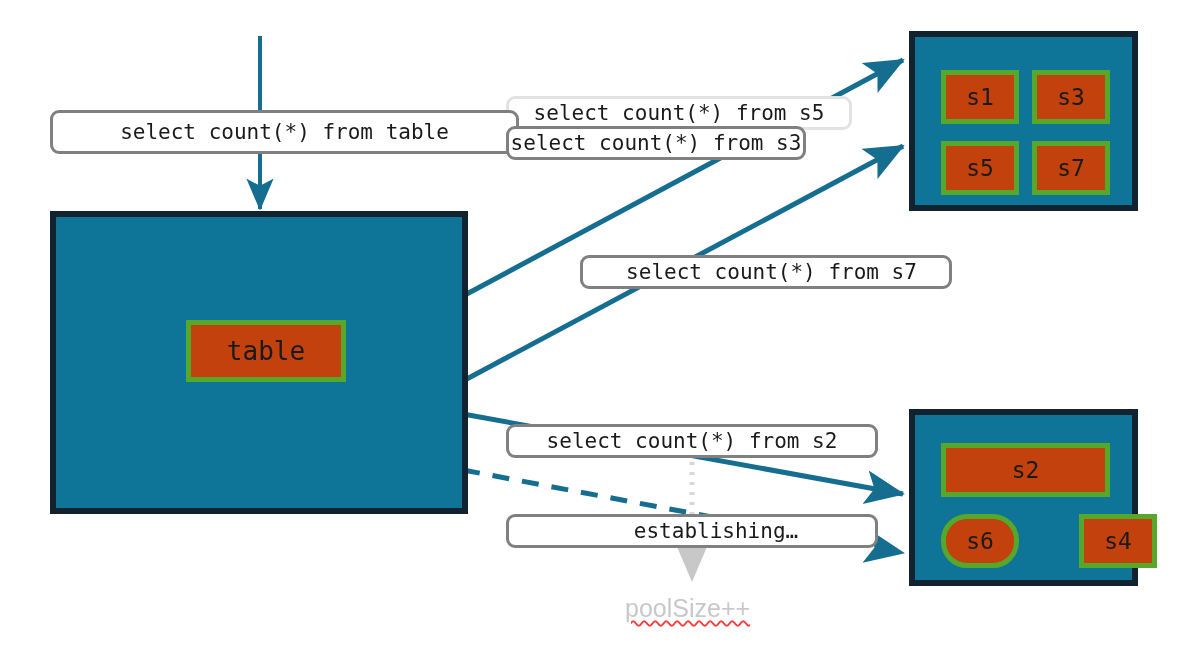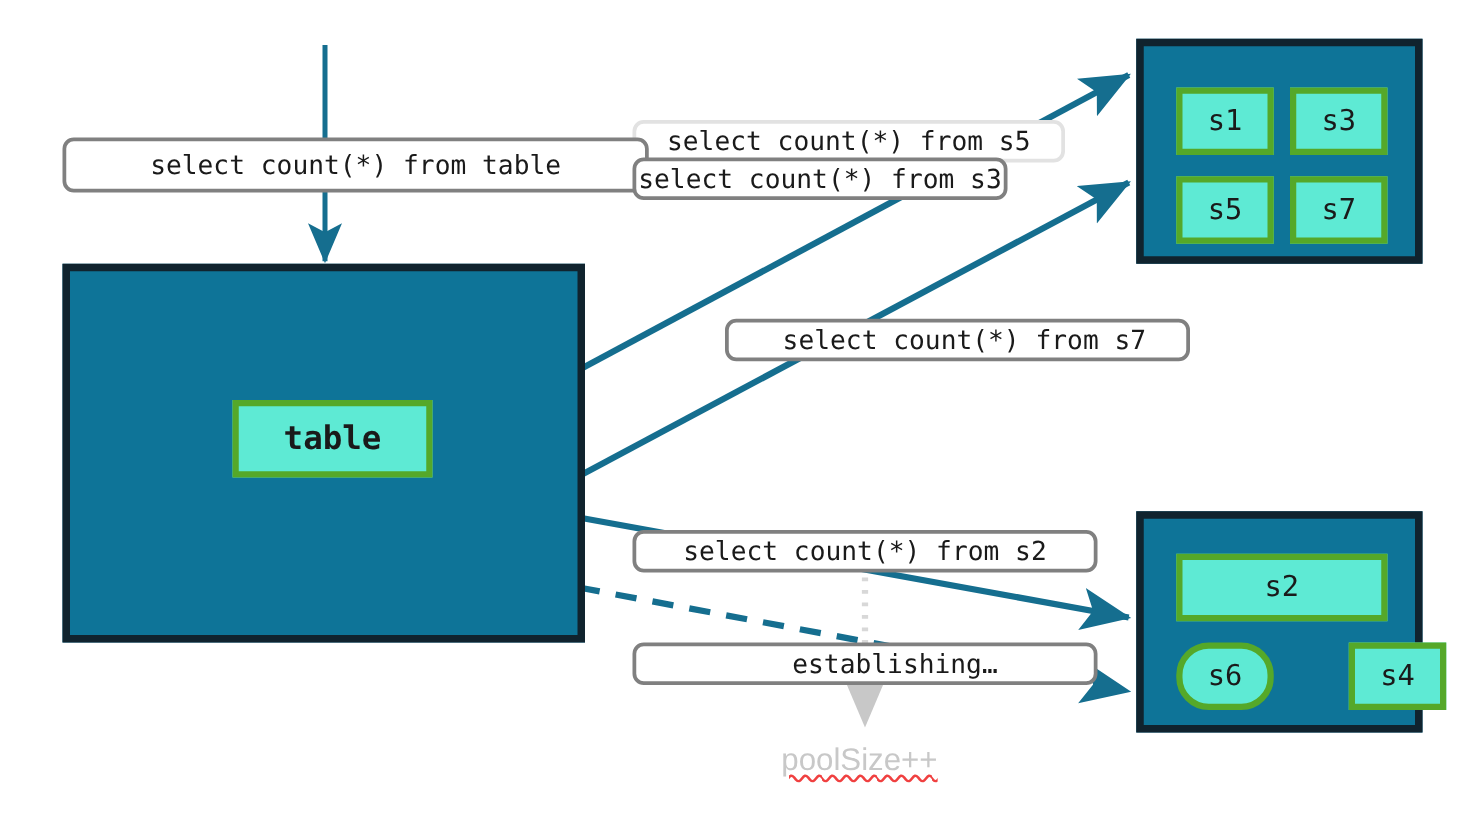--- a/index.html
+++ b/index.html
@@ -27,21 +27,21 @@
   }
   .pool {
     position: absolute;
     background: #0E7498;
     border: 6px solid #10232E;
     box-sizing: border-box;
     z-index: 2;
   }
   .node {
     position: absolute;
-    background: #5eead4;
+    background: #c2410c;
     border: 5px solid #55A829;
     box-sizing: border-box;
     display: flex;
     align-items: center;
     justify-content: center;
     font-family: "DejaVu Sans Mono", "Liberation Mono", monospace;
     color: #1a1a1a;
   }
   .pool-node {
     font-size: 23px;
@@ -102,21 +102,21 @@
     <line x1="463" y1="381" x2="903" y2="146" stroke="#156E8F" stroke-width="5" marker-end="url(#ah)"></line>
 
     <line x1="463" y1="414" x2="903" y2="494" stroke="#156E8F" stroke-width="5" marker-end="url(#ah)"></line>
 
     <line x1="463" y1="470" x2="903" y2="553" stroke="#156E8F" stroke-width="5" stroke-dasharray="17 13" marker-end="url(#ah)"></line>
 
     <line x1="692" y1="452" x2="692" y2="578" stroke="#D8D8D8" stroke-width="5" stroke-dasharray="3 7" marker-end="url(#ahg)"></line>
   </svg>
 
   <div class="pool" style="left:50px; top:211px; width:418px; height:303px;">
-    <div class="node table-node" style="position:absolute; left:130px; top:103px; width:160px; height:62px;font-weight:bold;">table</div>
+    <div class="node table-node" style="position:absolute; left:130px; top:103px; width:160px; height:62px;">table</div>
   </div>
 
   <div class="pool" style="left:909px; top:31px; width:229px; height:180px;">
     <div class="node pool-node" style="position:absolute; left:26px; top:33px; width:78px; height:54px;">s1</div>
     <div class="node pool-node" style="position:absolute; left:117px; top:33px; width:78px; height:54px;">s3</div>
     <div class="node pool-node" style="position:absolute; left:26px; top:104px; width:78px; height:54px;">s5</div>
     <div class="node pool-node" style="position:absolute; left:117px; top:104px; width:78px; height:54px;">s7</div>
   </div>
 
   <div class="pool" style="left:909px; top:409px; width:229px; height:177px;">

